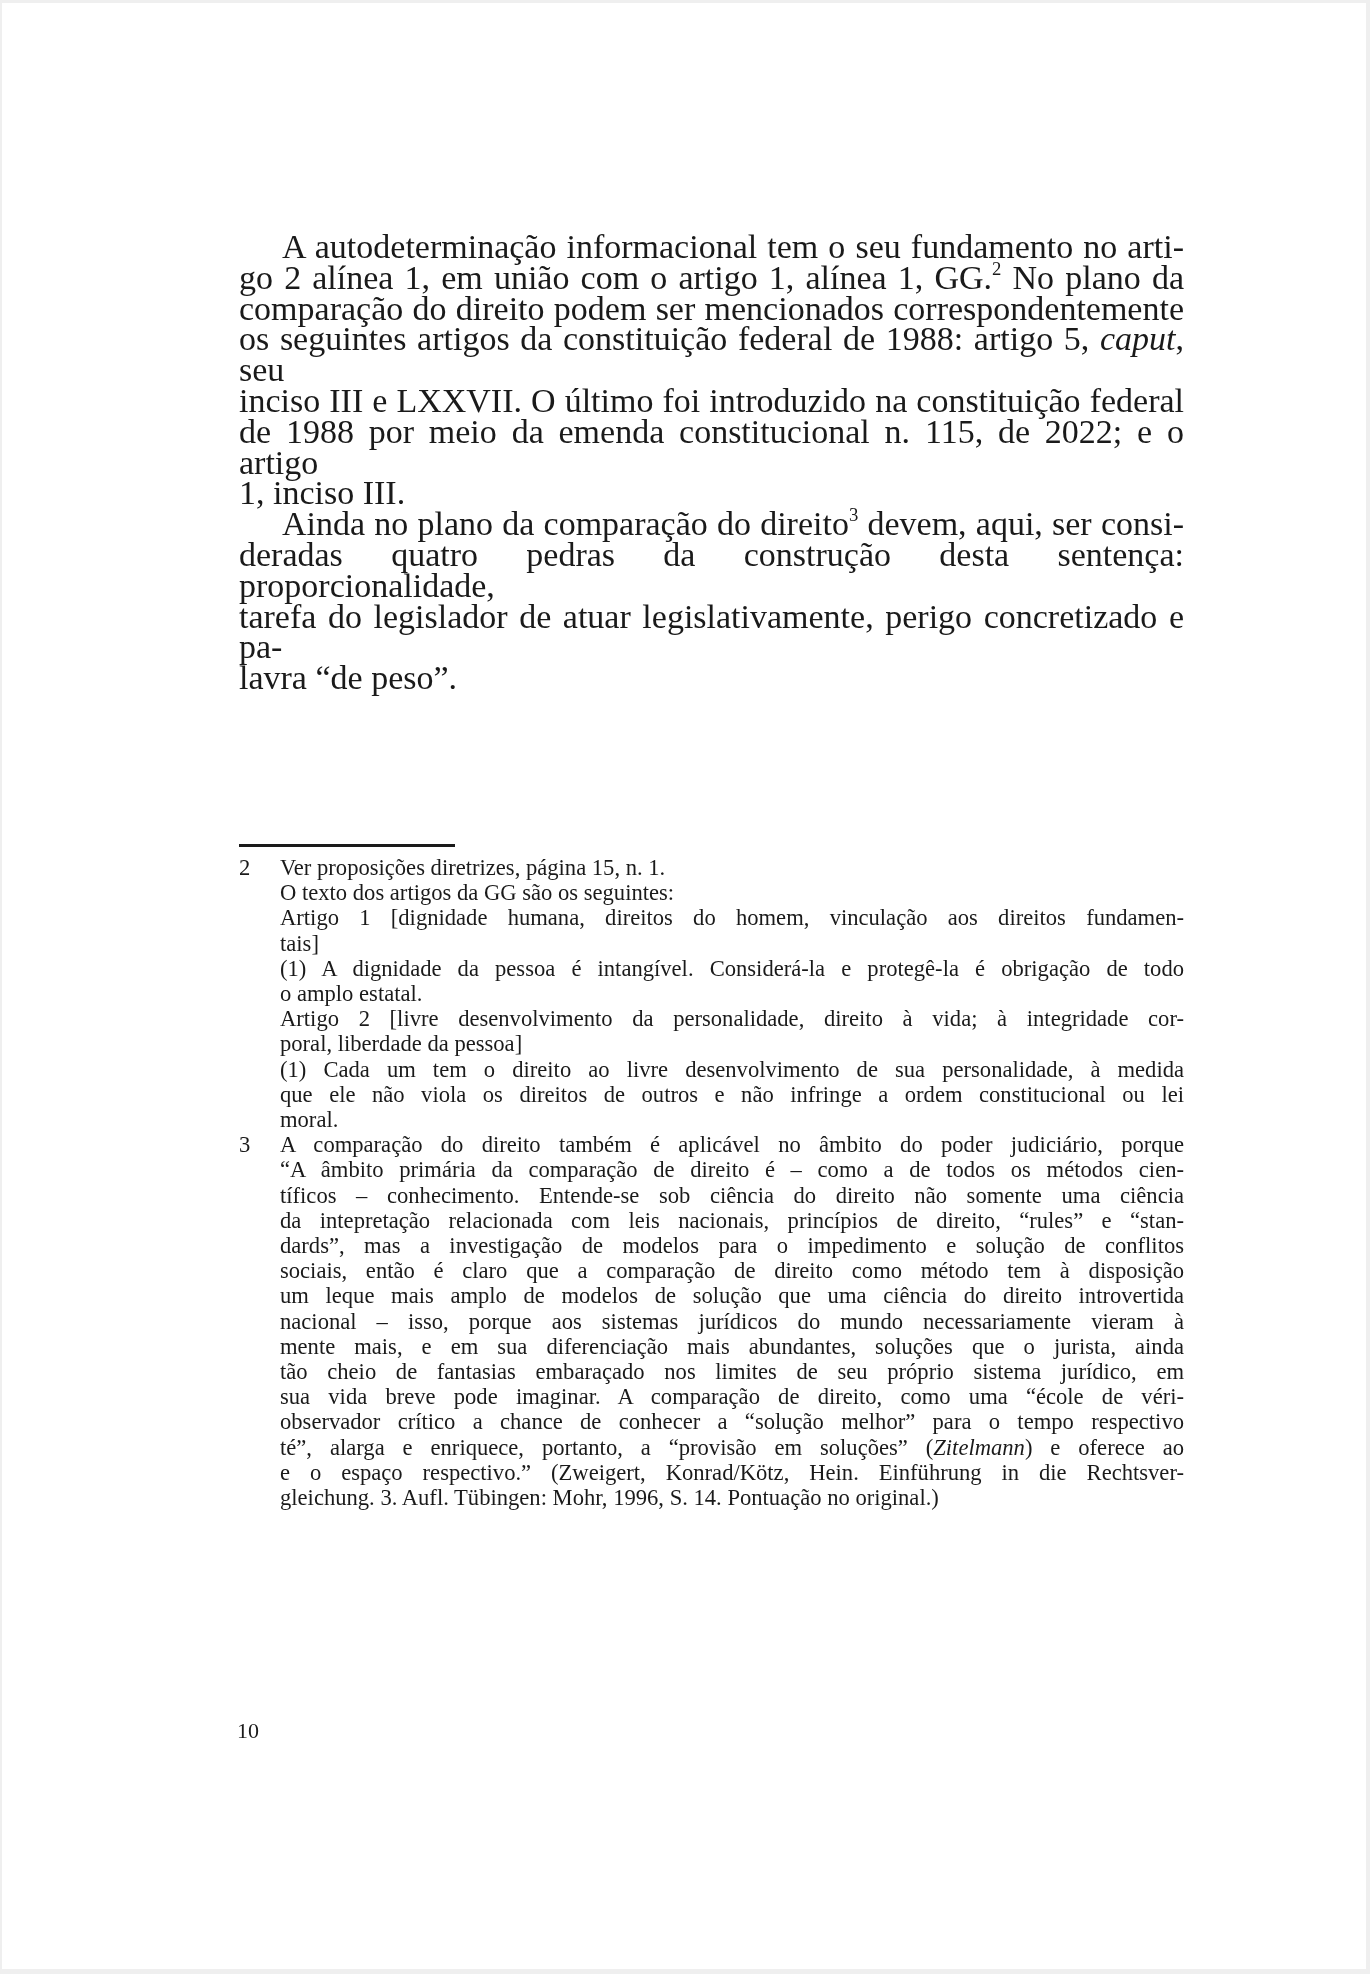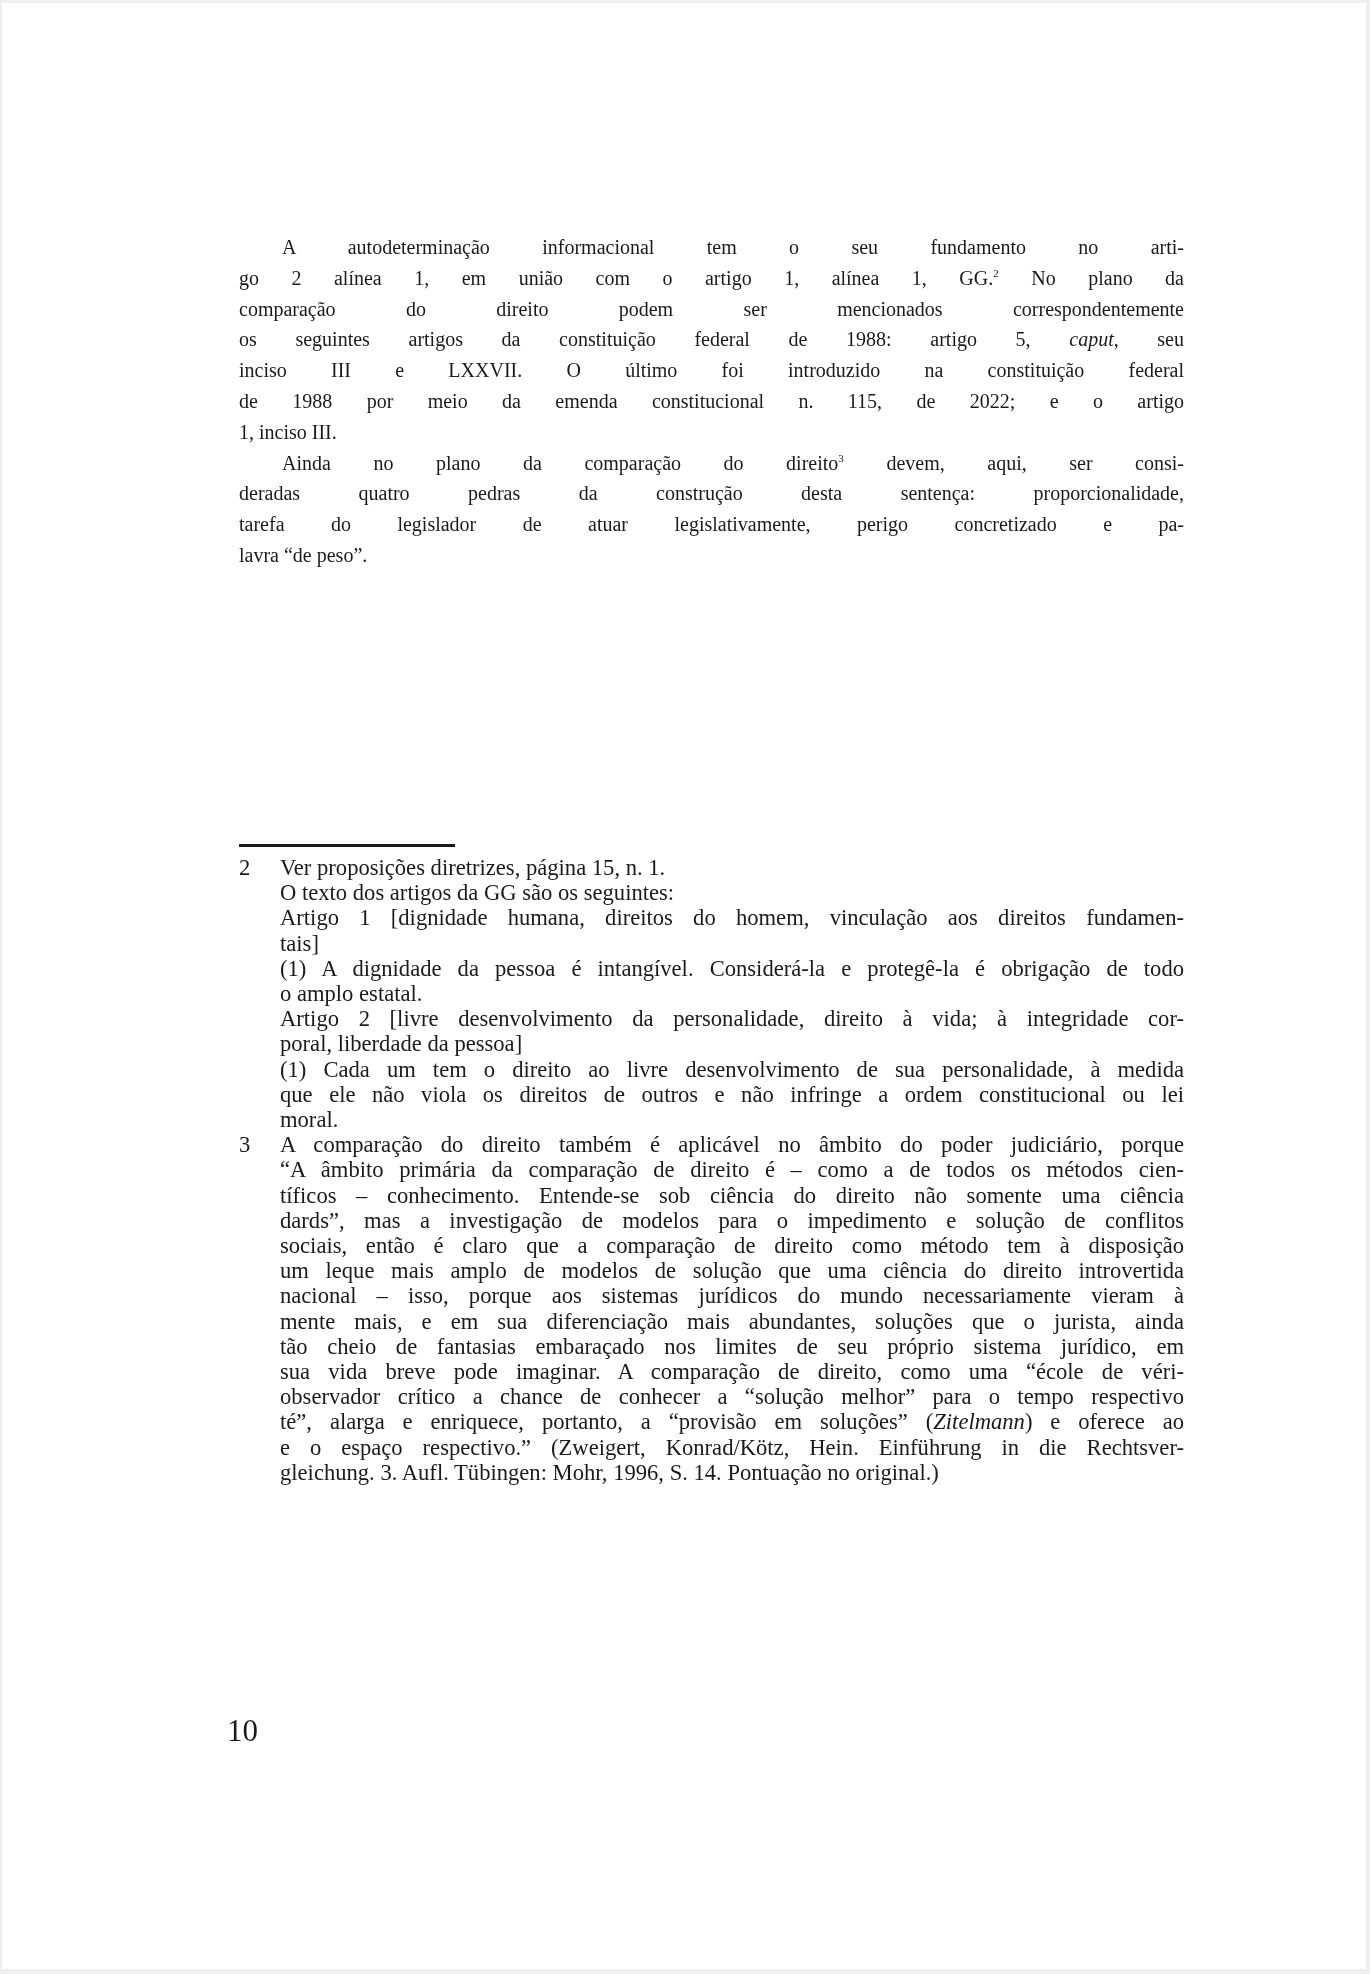--- a/index.html
+++ b/index.html
@@ -20,21 +20,21 @@
   }
   .serif {
     font-family: "Liberation Serif", "DejaVu Serif", serif;
     color: #1a1a1a;
   }
   .body-text {
     position: absolute;
     left: 237px;
     top: 229px;
     width: 945px;
-    font-size: 20px;
+    font-size: 34px;
     line-height: 30.8px;
     text-align: justify;
   }
   .body-text p { margin: 0; text-indent: 43px; }
   .body-text p .line { display: block; text-align: justify; text-align-last: justify; }
   .body-text p .line.last { text-align-last: left; }
   .body-text p .line.first { text-indent: 43px; }
   .body-text sup, .notes sup { font-size: 0.55em; line-height: 0; vertical-align: 0.75em; }
   .rule {
     position: absolute;
@@ -55,23 +55,23 @@
   .note { position: relative; padding-left: 35px; }
   .note .num {
     position: absolute;
     left: 0;
     top: 0;
   }
   .note .line { display: block; text-align: justify; text-align-last: justify; margin-left: 6px; }
   .note .line.last { text-align-last: left; }
   .page-number {
     position: absolute;
-    left: 225px;
+    left: 235px;
     top: 1712px;
-    font-size: 31px;
+    font-size: 22px;
     line-height: 32px;
   }
   em { font-style: italic; }
 </style>
 </head>
 <body>
 
 <div class="page">
 
   <div class="body-text serif">
@@ -107,20 +107,21 @@
       <span class="line last">poral, liberdade da pessoa]</span>
       <span class="line">(1) Cada um tem o direito ao livre desenvolvimento de sua personalidade, à medida</span>
       <span class="line">que ele não viola os direitos de outros e não infringe a ordem constitucional ou lei</span>
       <span class="line last">moral.</span>
     </div>
     <div class="note">
       <span class="num">3</span>
       <span class="line">A comparação do direito também é aplicável no âmbito do poder judiciário, porque</span>
       <span class="line">“A âmbito primária da comparação de direito é – como a de todos os métodos cien-</span>
       <span class="line">tíficos – conhecimento. Entende-se sob ciência do direito não somente uma ciência</span>
+      <span class="line">da intepretação relacionada com leis nacionais, princípios de direito, “rules” e “stan-</span>
       <span class="line">dards”, mas a investigação de modelos para o impedimento e solução de conflitos</span>
       <span class="line">sociais, então é claro que a comparação de direito como método tem à disposição</span>
       <span class="line">um leque mais amplo de modelos de solução que uma ciência do direito introvertida</span>
       <span class="line">nacional – isso, porque aos sistemas jurídicos do mundo necessariamente vieram à</span>
       <span class="line">mente mais, e em sua diferenciação mais abundantes, soluções que o jurista, ainda</span>
       <span class="line">tão cheio de fantasias embaraçado nos limites de seu próprio sistema jurídico, em</span>
       <span class="line">sua vida breve pode imaginar. A comparação de direito, como uma “école de véri-</span>
       <span class="line">observador crítico a chance de conhecer a “solução melhor” para o tempo respectivo</span>
       <span class="line"><span>té”, alarga e enriquece, portanto, a “provisão em soluções” (</span><em>Zitelmann</em><span>) e oferece ao</span></span>
       <span class="line">e o espaço respectivo.” (Zweigert, Konrad/Kötz, Hein. Einführung in die Rechtsver-</span>

